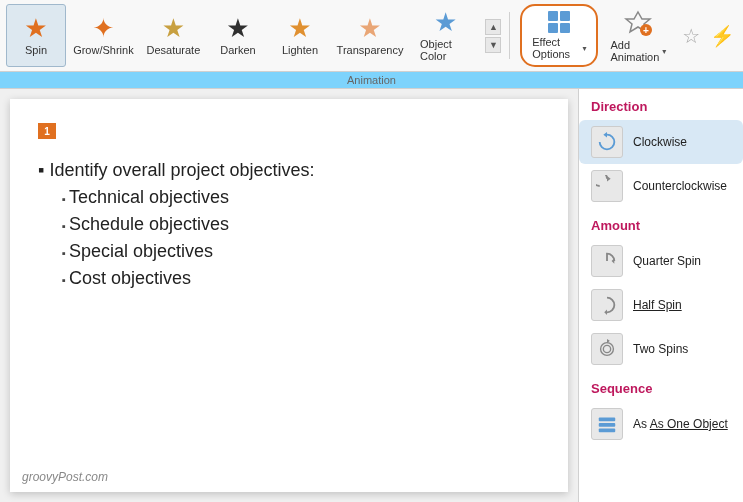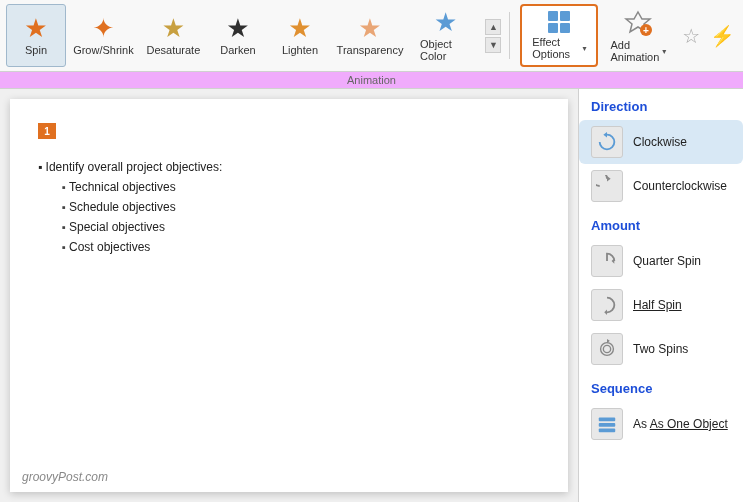--- a/index.html
+++ b/index.html
@@ -81,21 +81,21 @@
       padding-left: 4px;
     }
 
     .effect-options-btn {
       display: flex;
       flex-direction: column;
       align-items: center;
       justify-content: center;
       padding: 4px 10px;
       cursor: pointer;
-      border-radius: 4px;
+      border-radius: 15px;
       border: 2px solid #e07020;
       background: #fff;
       font-size: 11px;
       color: #333;
       gap: 3px;
       min-width: 60px;
     }
 
     .add-animation-btn {
       display: flex;
@@ -113,21 +113,21 @@
     .btn-label-row {
       display: flex;
       align-items: center;
       gap: 2px;
       font-size: 11px;
     }
     .chevron { font-size: 8px; color: #555; }
 
     
     .animation-bar {
-      background: #f0abfc;
+      background: #7dd3fc;
       border-bottom: 1px solid #d0d0d0;
       text-align: center;
       padding: 2px;
       font-size: 11px;
       color: #666;
     }
 
     
     .main-area {
       display: flex;
@@ -178,21 +178,21 @@
       align-items: center;
     }
 
     .slide ul {
       list-style: none;
       padding-left: 0;
     }
 
     .slide ul li {
       padding: 3px 0;
-      font-size: 12px;
+      font-size: 18px;
       color: #222;
     }
 
     .slide ul li::before {
       content: '▪ ';
       color: #222;
     }
 
     .slide ul ul {
       padding-left: 24px;
@@ -218,21 +218,21 @@
       background: white;
       border-left: 1px solid #d0d0d0;
       overflow-y: auto;
       display: flex;
       flex-direction: column;
     }
 
     .panel-section-header {
       font-size: 13px;
       font-weight: 600;
-      color: #1d4ed8;
+      color: #be185d;
       padding: 10px 12px 6px 12px;
     }
 
     .panel-item {
       display: flex;
       align-items: center;
       padding: 6px 12px;
       cursor: pointer;
       gap: 10px;
     }

